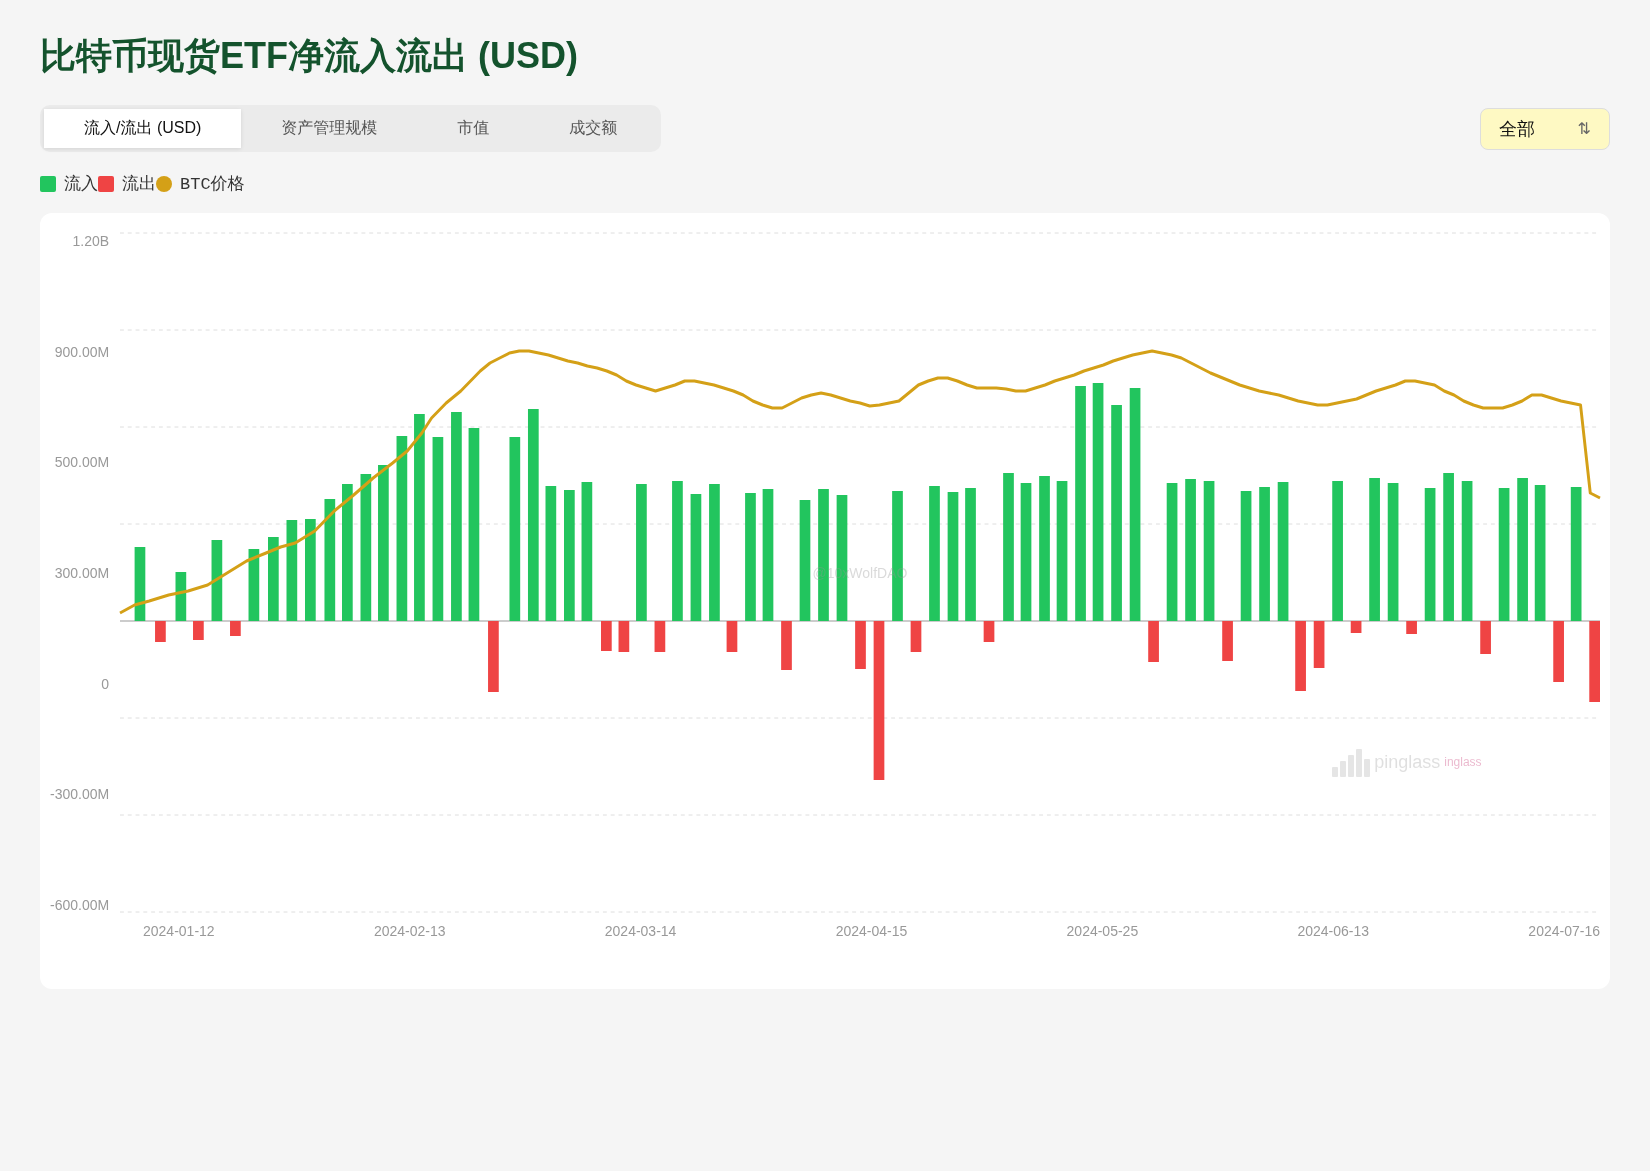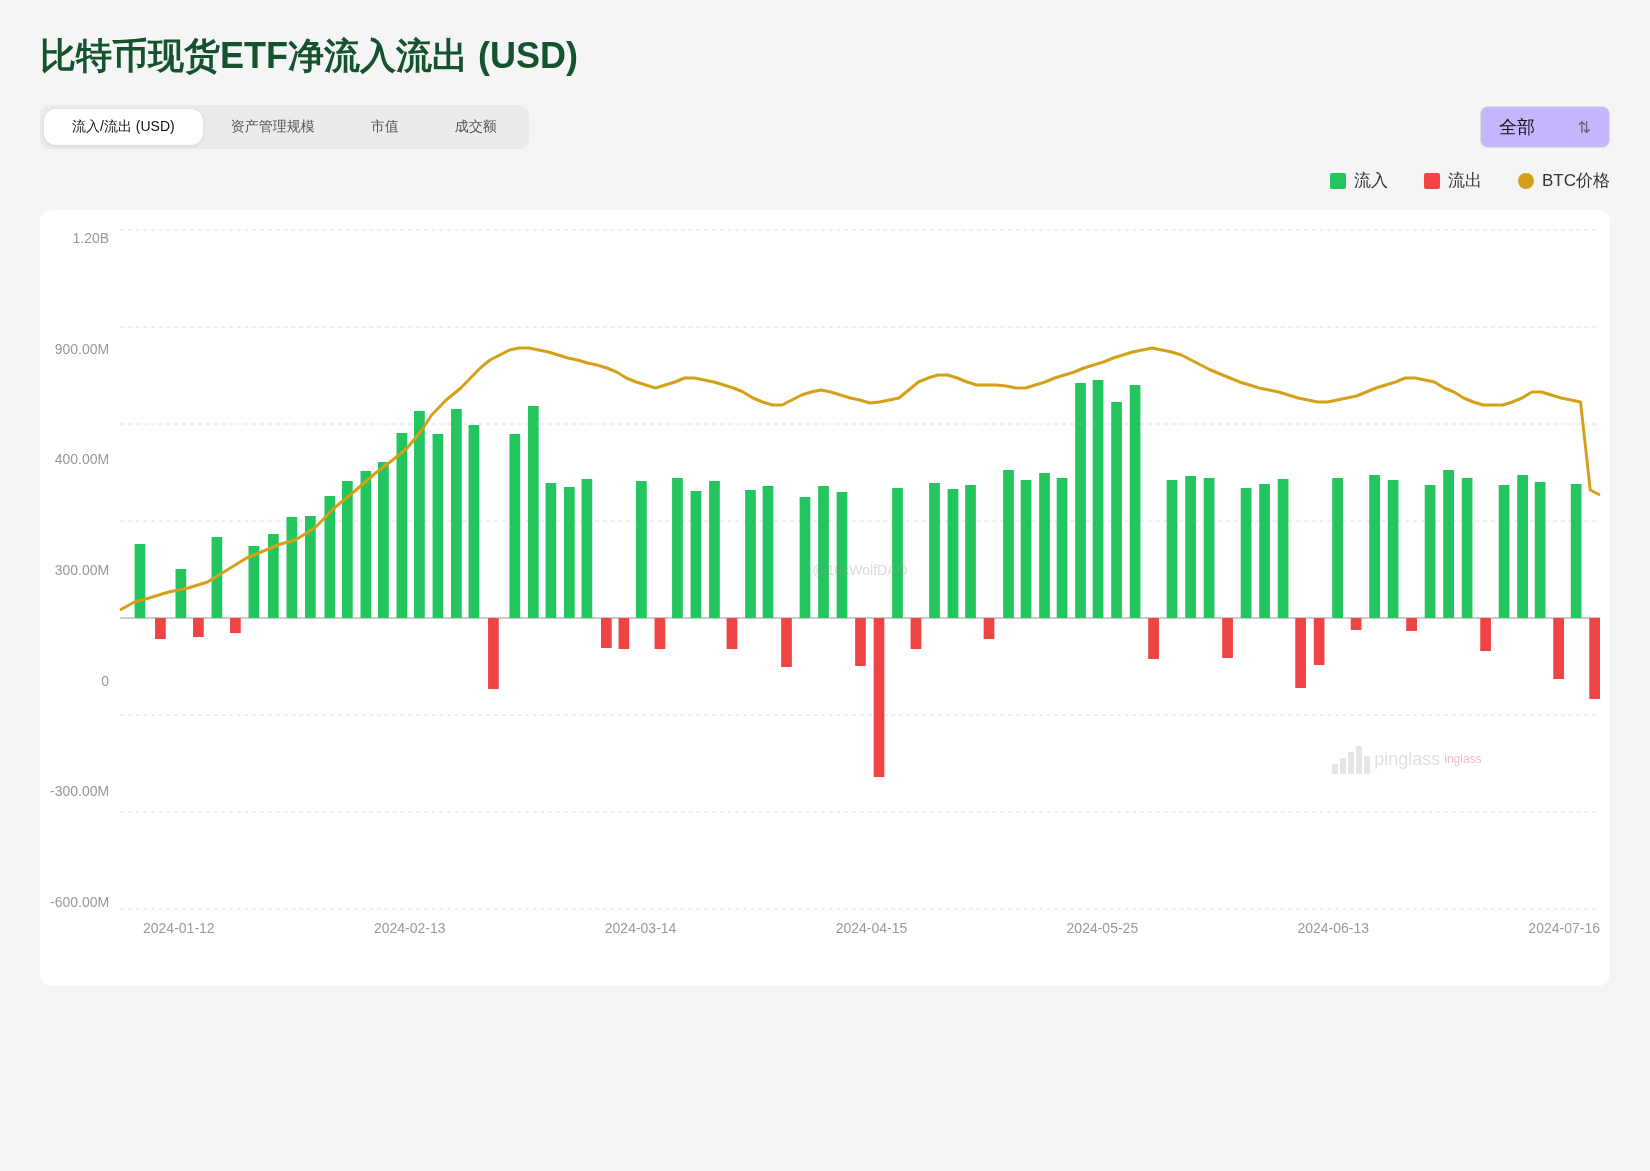--- a/index.html
+++ b/index.html
@@ -23,53 +23,53 @@
       margin-bottom: 20px;
     }
     .tabs {
       display: flex;
       gap: 0;
       background: #ebebeb;
       border-radius: 10px;
       padding: 4px;
     }
     .tab {
-      padding: 9px 28px;
-      border-radius: 12px;
-      font-size: 14px;
+      padding: 9px 40px;
+      border-radius: 0;
+      font-size: 16px;
       color: #555;
       cursor: pointer;
       white-space: nowrap;
     }
     .tab.active {
       background: #fff;
       color: #111;
       font-weight: 500;
       box-shadow: 0 1px 4px rgba(0,0,0,0.1);
     }
     .filter-select {
       display: flex;
       align-items: center;
-      background: #c4b5fd;
+      background: #fef9c3;
       border: 1px solid #ddd;
       border-radius: 8px;
       padding: 8px 18px;
       font-size: 18px;
       color: #111;
       cursor: pointer;
       gap: 10px;
       min-width: 130px;
       justify-content: space-between;
     }
     .legend-row {
       display: flex;
       align-items: center;
-      justify-content: flex-end;
-      gap: 36px;
+      justify-content: flex-start;
       margin-bottom: 18px;
+      font-family: Liberation Mono, monospace;
     }
     .legend-item {
       display: flex;
       align-items: center;
       gap: 8px;
       font-size: 17px;
       color: #333;
     }
     .legend-dot {
       width: 16px;
@@ -190,21 +190,21 @@
     <span>BTC价格</span>
   </div>
 </div>
 
 <div class="chart-area">
   <div class="chart-inner">
 
     <div class="y-axis">
       <span class="y-label">1.20B</span>
       <span class="y-label">900.00M</span>
-      <span class="y-label">400.00M</span>
+      <span class="y-label">500.00M</span>
       <span class="y-label">300.00M</span>
       <span class="y-label">0</span>
       <span class="y-label">-300.00M</span>
       <span class="y-label">-600.00M</span>
     </div>
 
     <svg class="chart-svg" viewBox="0 0 1520 680" preserveAspectRatio="none">
 
       <line x1="0" y1="0" x2="1520" y2="0" stroke="#ddd" stroke-dasharray="4,4" stroke-width="1"></line>
       <line x1="0" y1="97" x2="1520" y2="97" stroke="#ddd" stroke-dasharray="4,4" stroke-width="1"></line>

